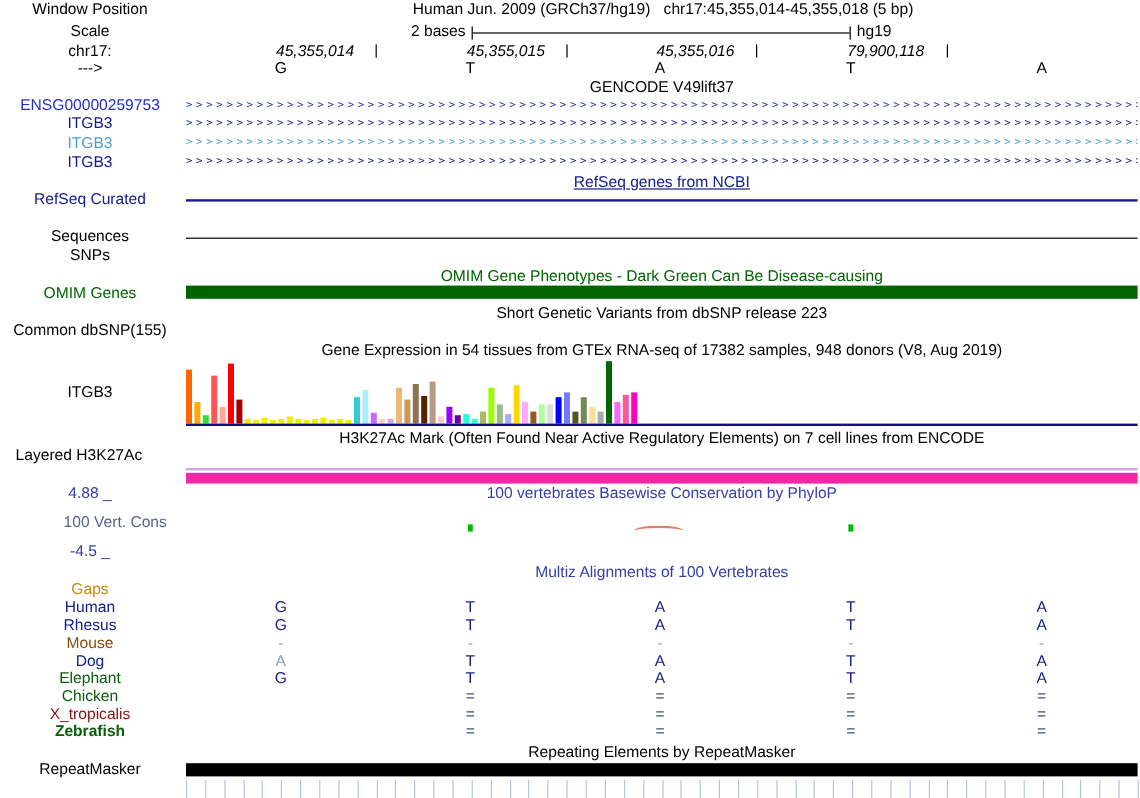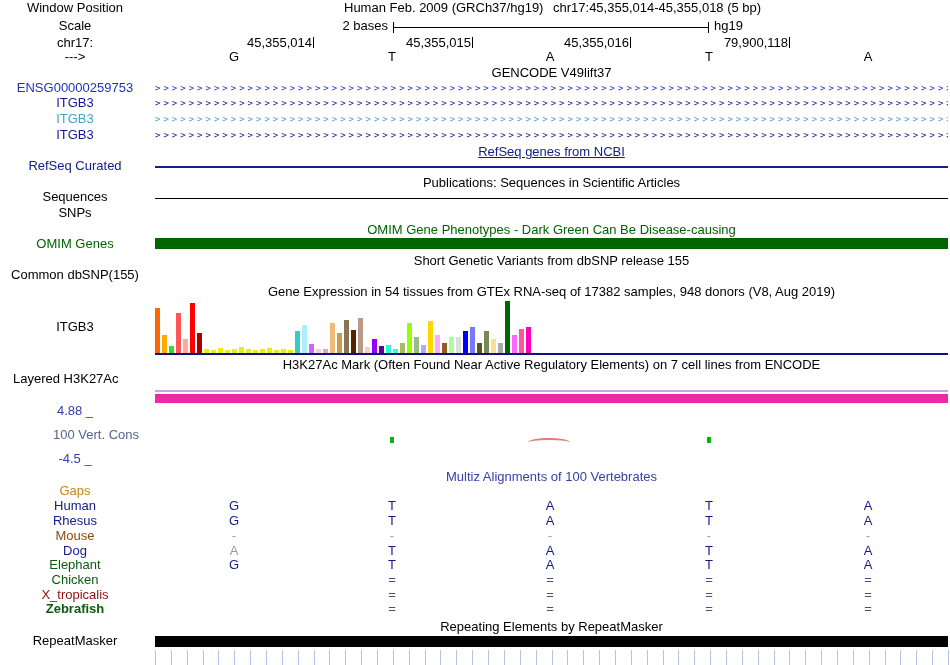--- a/index.html
+++ b/index.html
@@ -13,36 +13,36 @@
   .lbl  { position: absolute; left: 0; width: 150px; text-align: center;
           white-space: nowrap; line-height: 14px; }
   .lbl-left { text-align: left; padding-left: 13px; }
   .title { position: absolute; left: 155px; width: 793px; text-align: center;
            white-space: nowrap; line-height: 14px; }
   .hline { position: absolute; left: 155px; width: 793px; }
   .arrow-row { position: absolute; left: 155px; width: 793px; height: 10px;
                overflow: hidden; font-family: "DejaVu Sans Mono", monospace;
                font-size: 9px; letter-spacing: 3px; line-height: 10px; }
   .base { position: absolute; width: 18px; text-align: center; line-height: 14px; }
-  .rlab { width: 82px; text-align: right; }
+  .rlab { width: 82px; text-align: left; font-style: italic; }
   .tickv { position: absolute; width: 1px; background: #000; }
   .scalebar { border-left: 1px solid #000; border-right: 1px solid #000; }
   .scalebar i { position: absolute; left: 0; right: 0; top: 5px; border-top: 1px solid #000; display: block; }
   .gtex-bar { position: absolute; bottom: 0; width: 5px; }
   .mz-cell { position: absolute; width: 18px; text-align: center; line-height: 14px; }
   .cons-arc { border-top: 2px solid; border-radius: 50% 50% 0 0; }
   .bottom-tick { position: absolute; top: 650px; height: 15px; width: 1px; }
 </style>
 </head>
 <body>
 
 <div id="browser">
 
   <div class="lbl" style="top:1px">Window Position</div>
-  <div class="abs" style="left:344px;top:1px">Human Feb. 2009 (GRCh37/hg19)</div>
+  <div class="abs" style="left:344px;top:1px">Human Jun. 2009 (GRCh37/hg19)</div>
   <div class="abs" style="left:553px;top:1px">chr17:45,355,014-45,355,018 (5 bp)</div>
 
   <div class="lbl" style="top:19px">Scale</div>
   <div class="abs" style="left:300px;top:19px;width:88px;text-align:right">2 bases</div>
   <div class="abs scalebar" style="left:393px;top:22px;width:316px;height:11px">
       <i></i>
     </div>
   <div class="abs" style="left:714px;top:19px">hg19</div>
 
   <div class="lbl" style="top:36px">chr17:</div>
@@ -69,30 +69,29 @@
   <div class="arrow-row" style="top: 98px; color: rgb(18, 26, 142);">&gt;&gt;&gt;&gt;&gt;&gt;&gt;&gt;&gt;&gt;&gt;&gt;&gt;&gt;&gt;&gt;&gt;&gt;&gt;&gt;&gt;&gt;&gt;&gt;&gt;&gt;&gt;&gt;&gt;&gt;&gt;&gt;&gt;&gt;&gt;&gt;&gt;&gt;&gt;&gt;&gt;&gt;&gt;&gt;&gt;&gt;&gt;&gt;&gt;&gt;&gt;&gt;&gt;&gt;&gt;&gt;&gt;&gt;&gt;&gt;&gt;&gt;&gt;&gt;&gt;&gt;&gt;&gt;&gt;&gt;&gt;&gt;&gt;&gt;&gt;&gt;&gt;&gt;&gt;&gt;&gt;&gt;&gt;&gt;&gt;&gt;&gt;&gt;&gt;&gt;&gt;&gt;&gt;&gt;&gt;&gt;</div>
   <div class="lbl" style="top: 112px; color: rgb(77, 159, 203);">ITGB3</div>
   <div class="arrow-row" style="top: 114px; color: rgb(77, 159, 203);">&gt;&gt;&gt;&gt;&gt;&gt;&gt;&gt;&gt;&gt;&gt;&gt;&gt;&gt;&gt;&gt;&gt;&gt;&gt;&gt;&gt;&gt;&gt;&gt;&gt;&gt;&gt;&gt;&gt;&gt;&gt;&gt;&gt;&gt;&gt;&gt;&gt;&gt;&gt;&gt;&gt;&gt;&gt;&gt;&gt;&gt;&gt;&gt;&gt;&gt;&gt;&gt;&gt;&gt;&gt;&gt;&gt;&gt;&gt;&gt;&gt;&gt;&gt;&gt;&gt;&gt;&gt;&gt;&gt;&gt;&gt;&gt;&gt;&gt;&gt;&gt;&gt;&gt;&gt;&gt;&gt;&gt;&gt;&gt;&gt;&gt;&gt;&gt;&gt;&gt;&gt;&gt;&gt;&gt;&gt;&gt;</div>
   <div class="lbl" style="top: 128px; color: rgb(18, 26, 142);">ITGB3</div>
   <div class="arrow-row" style="top: 130px; color: rgb(18, 26, 142);">&gt;&gt;&gt;&gt;&gt;&gt;&gt;&gt;&gt;&gt;&gt;&gt;&gt;&gt;&gt;&gt;&gt;&gt;&gt;&gt;&gt;&gt;&gt;&gt;&gt;&gt;&gt;&gt;&gt;&gt;&gt;&gt;&gt;&gt;&gt;&gt;&gt;&gt;&gt;&gt;&gt;&gt;&gt;&gt;&gt;&gt;&gt;&gt;&gt;&gt;&gt;&gt;&gt;&gt;&gt;&gt;&gt;&gt;&gt;&gt;&gt;&gt;&gt;&gt;&gt;&gt;&gt;&gt;&gt;&gt;&gt;&gt;&gt;&gt;&gt;&gt;&gt;&gt;&gt;&gt;&gt;&gt;&gt;&gt;&gt;&gt;&gt;&gt;&gt;&gt;&gt;&gt;&gt;&gt;&gt;&gt;</div>
 
   <div class="title" style="top: 145px; color: rgb(20, 32, 140); text-decoration: underline;">RefSeq genes from NCBI</div>
   <div class="lbl" style="top: 159px; color: rgb(20, 32, 140);">RefSeq Curated</div>
   <div class="hline" style="top: 166px; height: 2px; background: rgb(20, 32, 140);"></div>
 
-  <div class="title" style="top:176px">Publications: Sequences in Scientific Articles</div>
   <div class="lbl" style="top:190px">Sequences</div>
   <div class="hline" style="top: 198px; height: 1px; background: rgb(0, 0, 0);"></div>
   <div class="lbl" style="top:206px">SNPs</div>
 
   <div class="title" style="top: 223px; color: rgb(0, 100, 0);">OMIM Gene Phenotypes - Dark Green Can Be Disease-causing</div>
   <div class="lbl" style="top: 237px; color: rgb(0, 100, 0);">OMIM Genes</div>
   <div class="hline" style="top: 238px; height: 11px; background: rgb(0, 100, 0);"></div>
 
-  <div class="title" style="top:254px">Short Genetic Variants from dbSNP release 155</div>
+  <div class="title" style="top:254px">Short Genetic Variants from dbSNP release 223</div>
   <div class="lbl" style="top:268px">Common dbSNP(155)</div>
 
   <div class="title" style="top:285px">Gene Expression in 54 tissues from GTEx RNA-seq of 17382 samples, 948 donors (V8, Aug 2019)</div>
   <div class="lbl" style="top:320px">ITGB3</div>
   <div id="gtex-bars" class="abs" style="left:155px;top:301px;width:379px;height:52px">
       <div class="gtex-bar" style="left: 0px; height: 45px; background: rgb(255, 102, 0);"></div>
       <div class="gtex-bar" style="left: 7px; height: 18px; background: rgb(255, 170, 0);"></div>
       <div class="gtex-bar" style="left: 14px; height: 7px; background: rgb(51, 221, 51);"></div>
       <div class="gtex-bar" style="left: 21px; height: 40px; background: rgb(255, 85, 85);"></div>
       <div class="gtex-bar" style="left: 28px; height: 14px; background: rgb(255, 170, 153);"></div>
@@ -147,20 +146,21 @@
       <div class="gtex-bar" style="left: 371px; height: 26px; background: rgb(255, 0, 187);"></div>
     </div>
   <div class="hline" style="top: 353px; height: 2px; background: rgb(16, 16, 126);"></div>
 
   <div class="title" style="top:358px">H3K27Ac Mark (Often Found Near Active Regulatory Elements) on 7 cell lines from ENCODE</div>
   <div class="lbl lbl-left" style="top:372px">Layered H3K27Ac</div>
   <div class="hline" style="top: 390px; height: 2px; background: rgb(207, 163, 224);"></div>
   <div class="hline" style="top: 394px; height: 9px; background: rgb(239, 40, 165);"></div>
 
   <div class="lbl" style="top: 404px; color: rgb(54, 64, 168);">4.88 _</div>
+  <div class="title" style="top: 404px; color: rgb(54, 64, 168);">100 vertebrates Basewise Conservation by PhyloP</div>
   <div class="lbl lbl-left" style="top: 428px; color: rgb(86, 100, 140); margin-left: 40px;">100 Vert. Cons</div>
   <div class="lbl" style="top: 452px; color: rgb(54, 64, 168);">-4.5 _</div>
   <div class="abs" style="left: 390px; top: 437px; width: 4px; height: 6px; background: rgb(0, 184, 0);"></div>
   <div class="abs cons-arc" style="left: 528px; top: 438px; width: 42px; height: 9px; color: rgb(221, 128, 112);"></div>
   <div class="abs" style="left: 707px; top: 437px; width: 4px; height: 6px; background: rgb(0, 184, 0);"></div>
 
   <div class="title" style="top: 470px; color: rgb(54, 64, 168);">Multiz Alignments of 100 Vertebrates</div>
   <div id="multiz">
       <div class="lbl" style="top: 484px; color: rgb(200, 134, 10);">Gaps</div>
       <div class="lbl" style="top: 499px; color: rgb(20, 32, 140);">Human</div>

